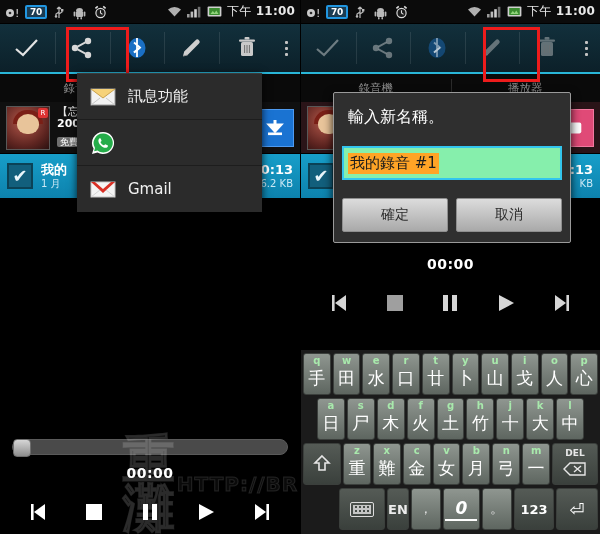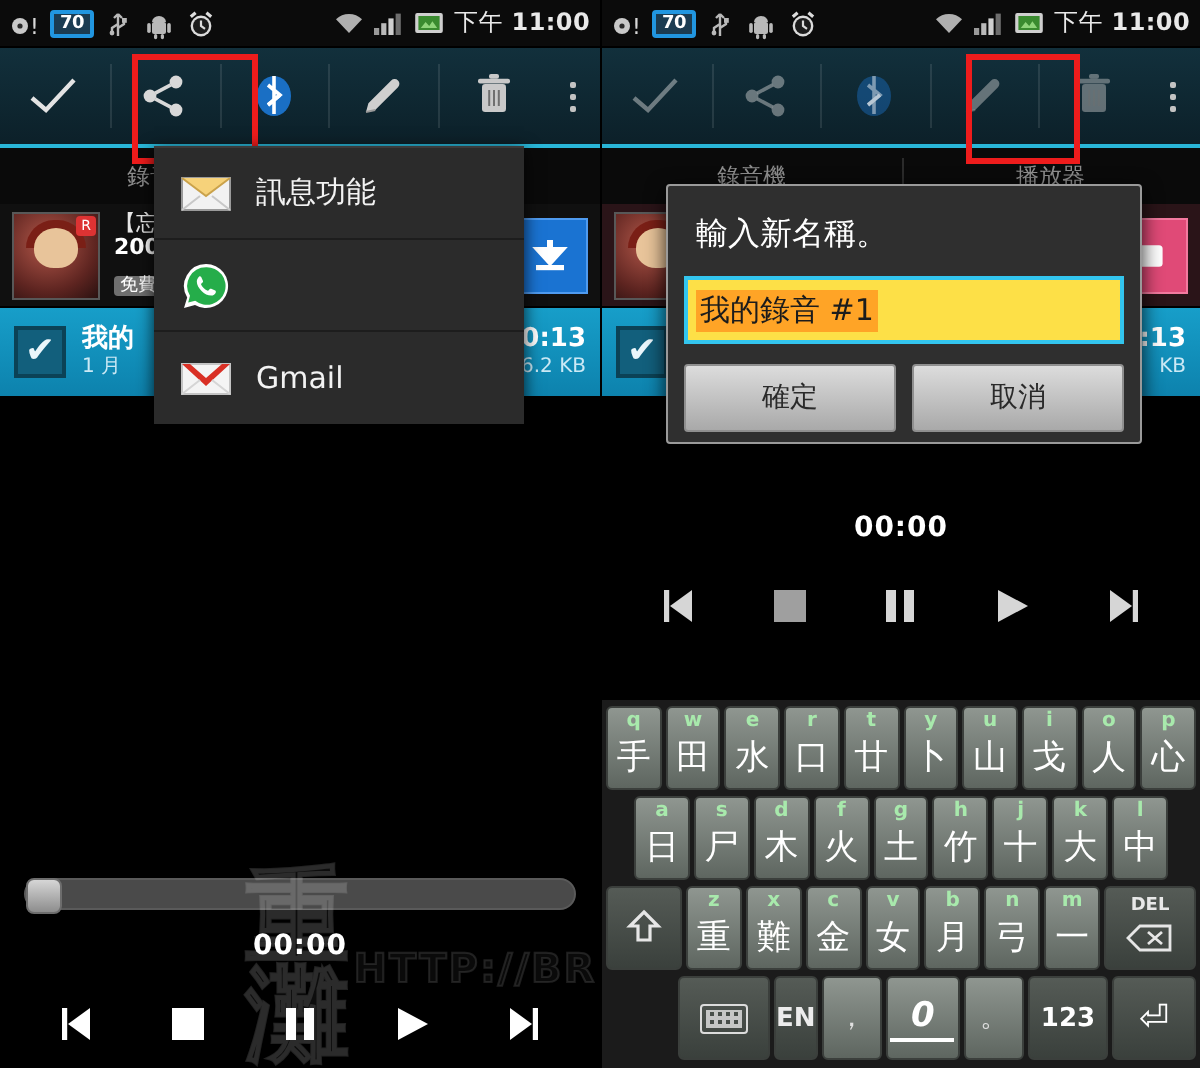--- a/index.html
+++ b/index.html
@@ -164,28 +164,28 @@
     font-size:20px; font-weight:bold; color:rgba(255,255,255,.10);
     -webkit-text-stroke:1px rgba(255,255,255,.28); letter-spacing:1px;
   }
   .dialog{
     position:absolute; left:32px; top:92px; width:238px; z-index:9;
     background:#2f2f2f; border:1px solid #9a9a9a; border-radius:2px;
     box-shadow:0 3px 10px rgba(0,0,0,.85);
   }
   .dlg-title{ color:#fff; font-size:16px; padding:14px 14px 10px 14px; }
   .dlg-field{
-    margin:0 8px; background:#fde047; border:2px solid #33c5ee; height:34px;
+    margin:8px 8px; background:#86efac; border:2px solid #33c5ee; height:34px;
     display:flex; align-items:center; padding:0 4px;
   }
   .dlg-field .sel{
     background:#ffa426; color:#1c1c1c; font-size:15px; padding:1px 2px;
     white-space:nowrap;
   }
-  .dlg-btns{ display:flex; gap:8px; padding:10px 8px 5px 8px;text-align:right; }
+  .dlg-btns{ display:flex; gap:8px; padding:10px 8px 10px 8px;text-align:right; }
   .dlg-btn{
     flex:1; height:34px; border:1px solid #8f8f8f; border-radius:2px;
     background:linear-gradient(#dcdcdc,#a9a9a9);
     color:#2a2a2a; font-size:14px; display:flex; align-items:center; justify-content:center;
   }
 
   
   .kb{
     position:absolute; left:0; right:0; bottom:0; background:#1b1b1b;
     padding:3px 2px 4px 2px; z-index:10;

